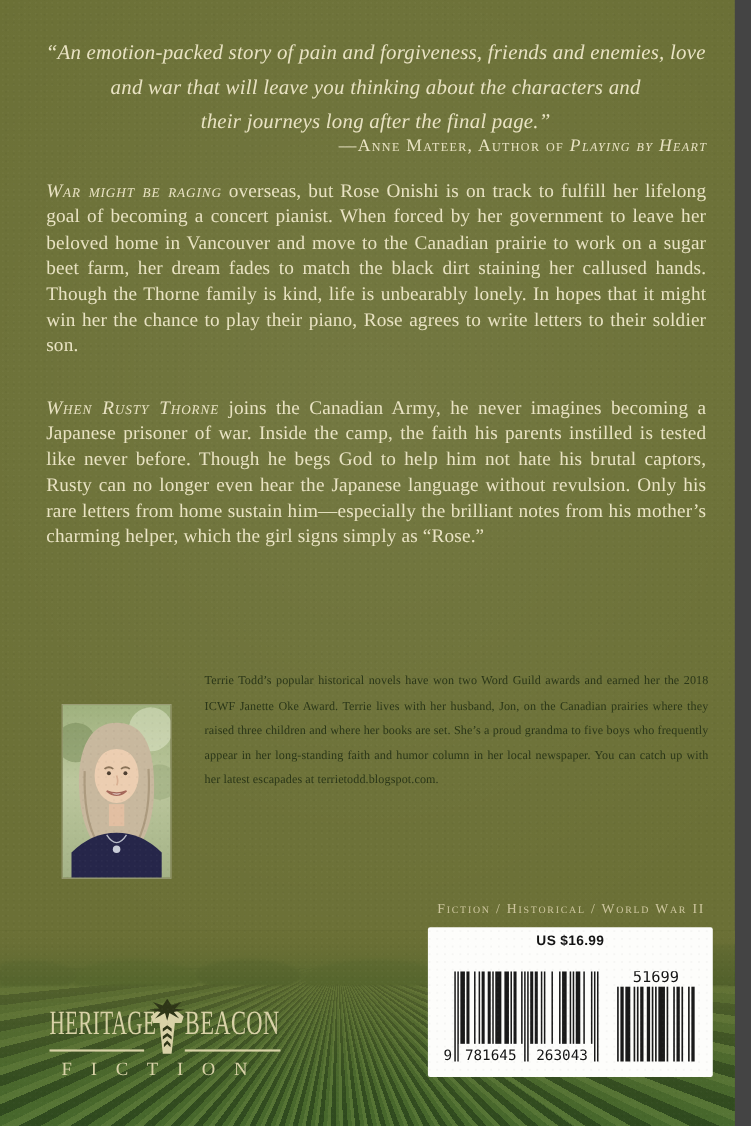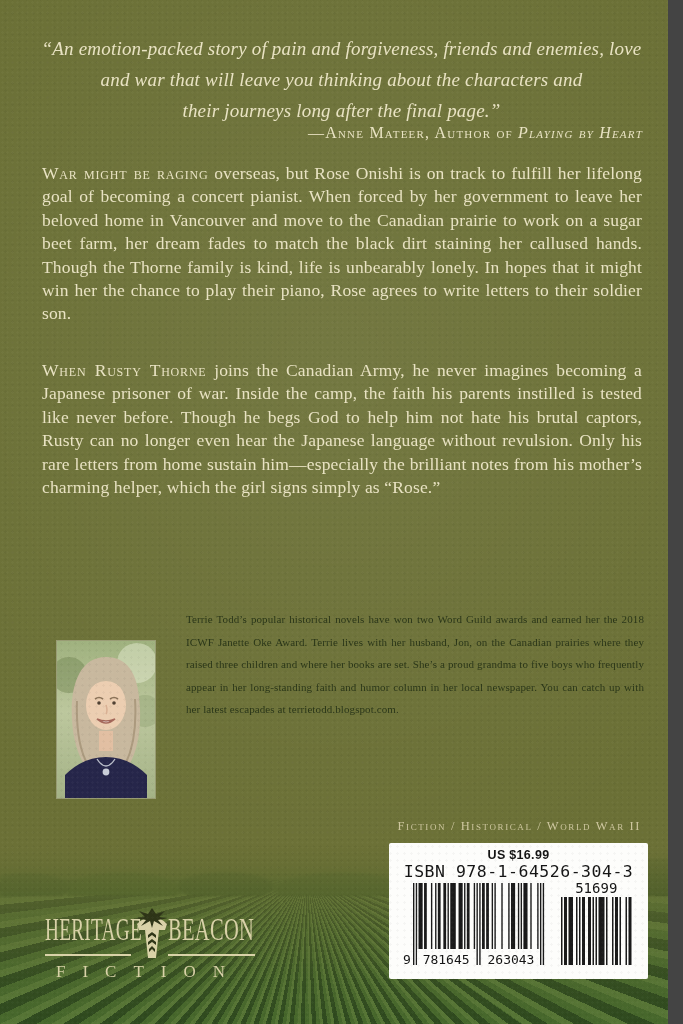--- a/index.html
+++ b/index.html
@@ -20,21 +20,21 @@
   }
   
   .quote{position:absolute;left:40px;top:33px;width:603px;text-align:center;
     color:#e9e3c3;font-style:italic;font-size:19px;line-height:31px;letter-spacing:.2px;}
   .attribution{position:absolute;left:40px;top:124px;width:603px;text-align:right;
     color:#e9e3c3;font-size:16px;font-variant:small-caps;letter-spacing:1.2px;}
   .attribution .work{font-style:italic;}
   
   .para{position:absolute;left:42px;width:600px;color:#e9e3c3;font-size:17.5px;
     line-height:23.4px;text-align:justify;letter-spacing:.15px;}
-  .para .lead{font-variant:small-caps;letter-spacing:.8px;}
+  .para .lead{font-variant:small-caps;letter-spacing:.8px;font-style:italic;}
   .p1{top:162px;} .p2{top:359px;} .p3{top:522px;}
   
   .photo{position:absolute;left:57px;top:641px;width:98px;height:157px;
     outline:1px solid rgba(255,255,255,.3);}
   .bio{position:absolute;left:186px;top:608px;width:458px;color:#2a3618;
     font-size:11px;line-height:22.6px;text-align:justify;letter-spacing:.1px;}
   
   .category{position:absolute;right:27px;top:819px;color:#cdc69e;font-size:12.5px;
     letter-spacing:1.6px;font-variant:small-caps;z-index:6;}
   
@@ -134,21 +134,20 @@
   <div class="category">Fiction / Historical / World War II</div>
 
   <div class="field">
     <div class="rows"></div>
     <div class="treeline"></div>
     <div class="tint"></div>
   </div>
 
   <div class="barcode-box">
     <div class="price">US $16.99</div>
-    <div class="isbn-line">ISBN 978-1-64526-304-3</div>
     <svg class="bars-svg" id="barsSvg" width="247" height="92">
         <rect x="18" y="0" width="1.38" height="82" fill="#1a1a1a"></rect>
         <rect x="20.759999999999998" y="0" width="1.38" height="82" fill="#1a1a1a"></rect>
         <rect x="23.52" y="0" width="4.14" height="66" fill="#1a1a1a"></rect>
         <rect x="29.04" y="0" width="2.76" height="66" fill="#1a1a1a"></rect>
         <rect x="35.94" y="0" width="1.38" height="66" fill="#1a1a1a"></rect>
         <rect x="40.08" y="0" width="1.38" height="66" fill="#1a1a1a"></rect>
         <rect x="42.839999999999996" y="0" width="2.76" height="66" fill="#1a1a1a"></rect>
         <rect x="48.36" y="0" width="2.76" height="66" fill="#1a1a1a"></rect>
         <rect x="52.5" y="0" width="1.38" height="66" fill="#1a1a1a"></rect>

